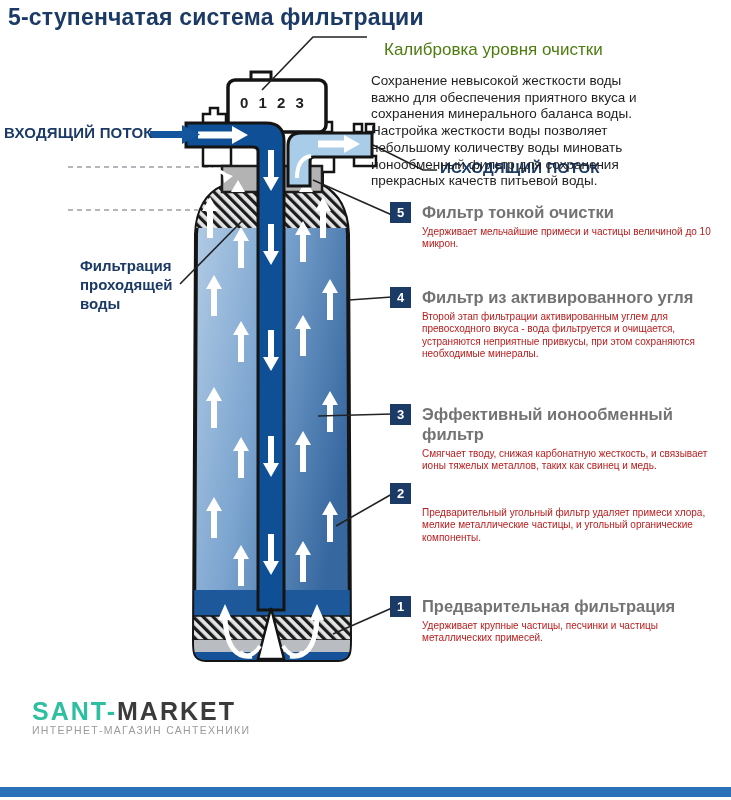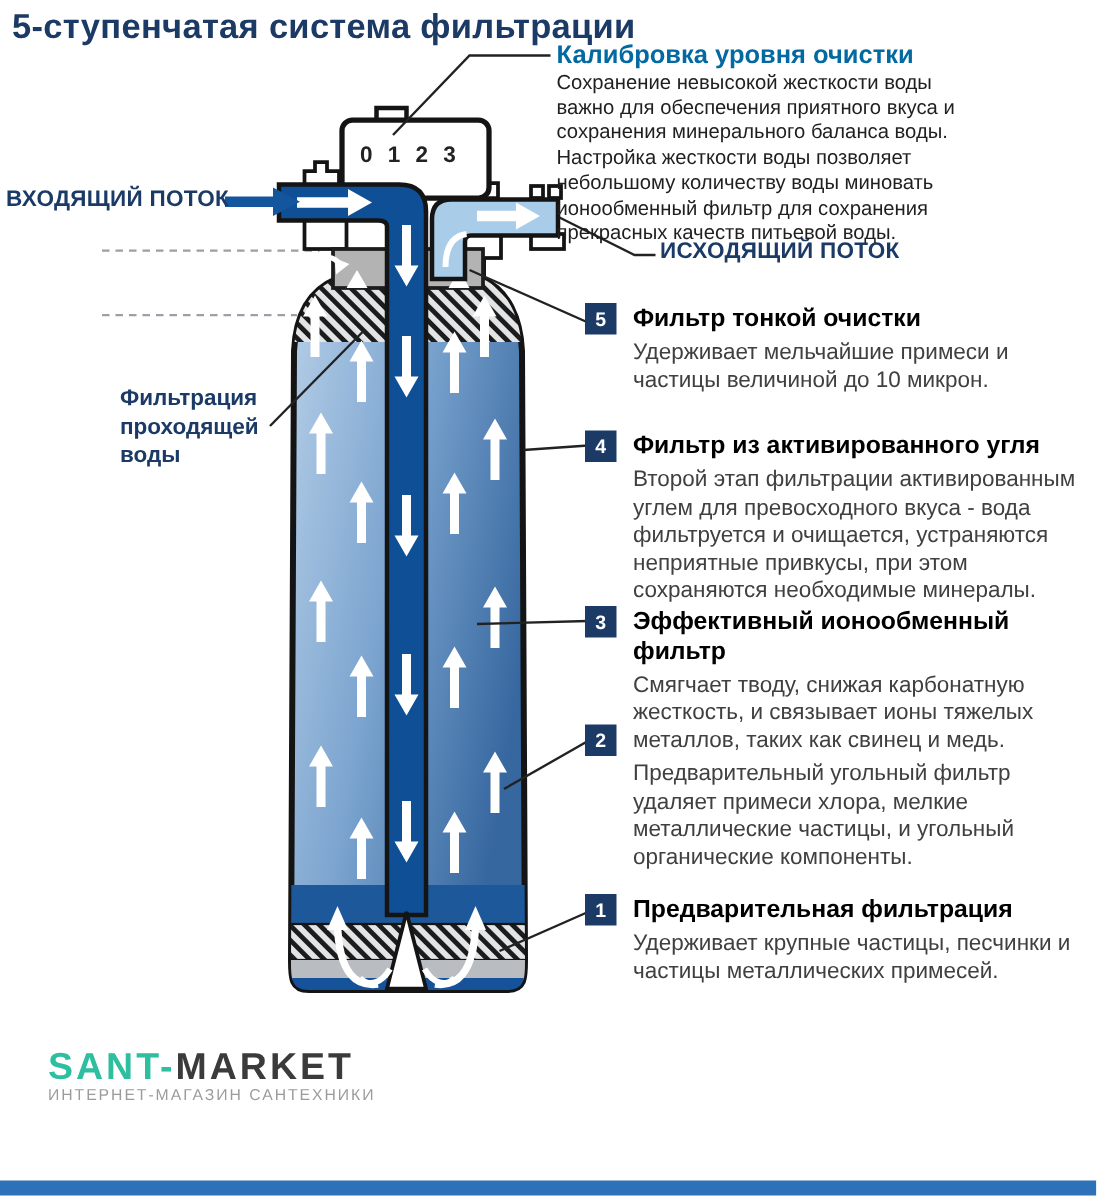--- a/index.html
+++ b/index.html
@@ -5,28 +5,28 @@
   html,body{margin:0;padding:0;background:#fff;}
   #page{position:relative;width:731px;height:800px;background:#ffffff;overflow:hidden;
         font-family:"Liberation Sans", sans-serif;}
   .abs{position:absolute;}
   .title{left:8px;top:4px;font-size:23px;font-weight:bold;color:#1b3a66;letter-spacing:.2px;text-align:right;}
   .flowlabel{font-size:15px;font-weight:bold;color:#1b3a66;letter-spacing:.2px;white-space:nowrap;}
   .inlet{left:4px;top:124px;}
   .outlet{left:440px;top:159px;}
   .filtration{left:80px;top:257px;width:104px;font-size:15px;font-weight:bold;color:#1b3a66;line-height:1.25;}
   .calib{left:371px;top:27px;width:300px;}
-  .calib h3{margin:0;font-size:17px;font-weight:bold;color:#0369a1;}
+  .calib h3{margin:13px;font-size:17px;font-weight:normal;color:#4d7c0f;}
   .calib p{margin:0 0 0 0;font-size:13.5px;color:#1f1f1f;line-height:1.24;width:270px;}
   .stage{left:390px;width:336px;}
   .stage .head-row{display:flex;align-items:flex-start;}
   .badge{flex:0 0 auto;width:21px;height:21px;background:#1b3a66;color:#fff;font-size:13px;font-weight:bold;
          display:flex;align-items:center;justify-content:center;margin-right:11px;}
-  .stage h3{margin:0;font-size:16.5px;font-weight:bold;color:#000000;line-height:1.2;padding-top:1px;}
-  .stage p{margin:3px 0 0 32px;font-size:15px;color:#404040;line-height:1.24;}
+  .stage h3{margin:0;font-size:16.5px;font-weight:bold;color:#737373;line-height:1.2;padding-top:1px;}
+  .stage p{margin:3px 0 0 32px;font-size:10px;color:#b91c1c;line-height:1.24;}
   .brand{left:0;top:699px;width:731px;padding-left:32px;}
   .brand-line{font-size:25px;font-weight:bold;letter-spacing:2px;line-height:1;}
   .brand-a{color:#2dbf9f;}
   .brand-b{color:#3b3b3b;}
   .tagline{margin-top:0;font-size:10.5px;color:#9b9b9b;letter-spacing:1.3px;}
   .bottom-bar{left:0;top:787px;width:731px;height:10px;background:#2d71b8;}
   svg{position:absolute;left:0;top:0;}
 </style>
 </head>
 <body>

